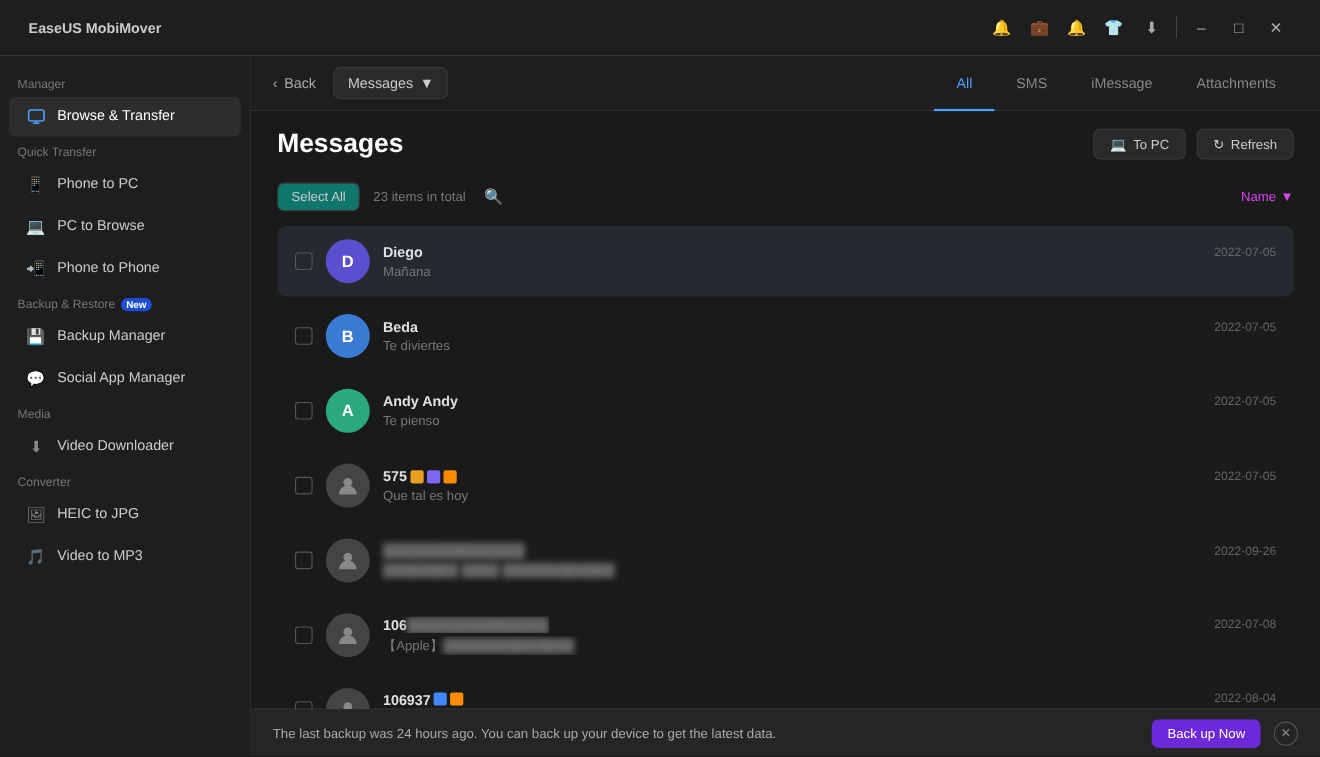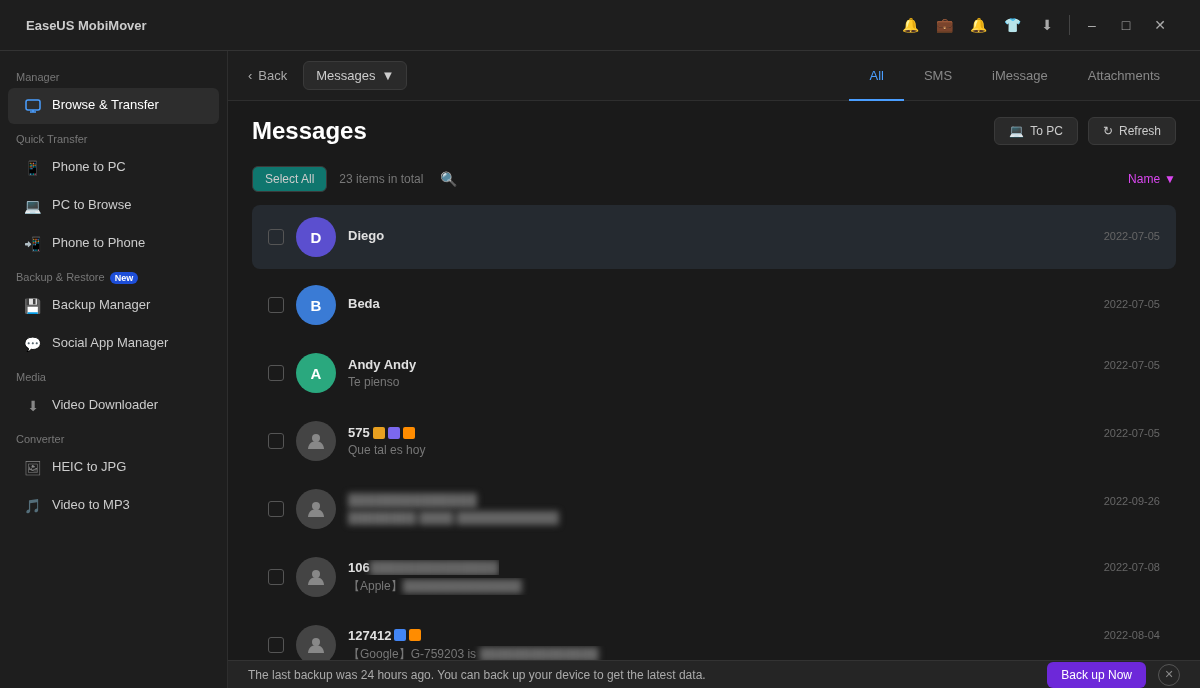--- a/index.html
+++ b/index.html
@@ -328,21 +328,21 @@
       gap: 3px;
     }
     .color-block {
       width: 12px;
       height: 12px;
       border-radius: 2px;
     }
 
     
     .bottom-bar {
-      height: 28px;
+      height: 44px;
       background: #252525;
       border-top: 1px solid #333;
       display: flex;
       align-items: center;
       padding: 0 20px;
       gap: 12px;
       flex-shrink: 0;
     }
     .bottom-bar-text {
       font-size: 12px;
@@ -516,31 +516,33 @@
     <div class="messages-list">
 
       <div class="message-item highlighted">
         <div class="msg-checkbox"></div>
         <div class="msg-avatar avatar-d">D</div>
         <div class="msg-content">
           <div class="msg-name-row">
             <span class="msg-name">Diego</span>
             <span class="msg-date">2022-07-05</span>
           </div>
+          <div class="msg-preview">Mañana</div>
         </div>
       </div>
 
       <div class="message-item">
         <div class="msg-checkbox"></div>
         <div class="msg-avatar avatar-b">B</div>
         <div class="msg-content">
           <div class="msg-name-row">
             <span class="msg-name">Beda</span>
             <span class="msg-date">2022-07-05</span>
           </div>
+          <div class="msg-preview">Te diviertes</div>
         </div>
       </div>
 
       <div class="message-item">
         <div class="msg-checkbox"></div>
         <div class="msg-avatar avatar-a">A</div>
         <div class="msg-content">
           <div class="msg-name-row">
             <span class="msg-name">Andy Andy</span>
             <span class="msg-date">2022-07-05</span>
@@ -609,21 +611,21 @@
         <div class="msg-checkbox"></div>
         <div class="msg-avatar avatar-generic">
           <svg width="20" height="20" viewBox="0 0 20 20" fill="#888">
               <circle cx="10" cy="7" r="4"></circle>
               <path d="M2 18c0-4.4 3.6-8 8-8s8 3.6 8 8"></path>
             </svg>
         </div>
         <div class="msg-content">
           <div class="msg-name-row">
             <div class="msg-name-color-blocks">
-              <span class="msg-name">127412</span>
+              <span class="msg-name">106937</span>
               <div class="color-block" style="background:#4285f4;"></div>
               <div class="color-block" style="background:#ff8c00;"></div>
             </div>
             <span class="msg-date">2022-08-04</span>
           </div>
           <div class="msg-preview">【Google】G-759203 is<span class="blurred"> ██████████████</span></div>
         </div>
       </div>
 
     </div>

